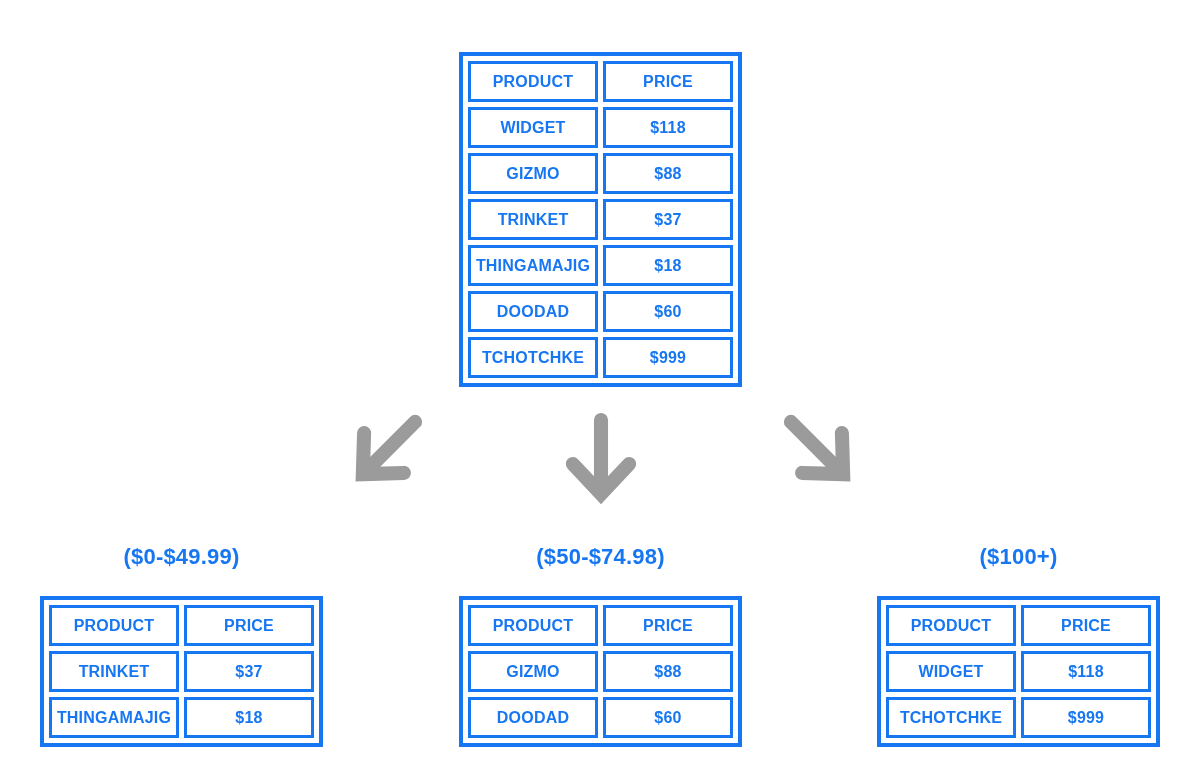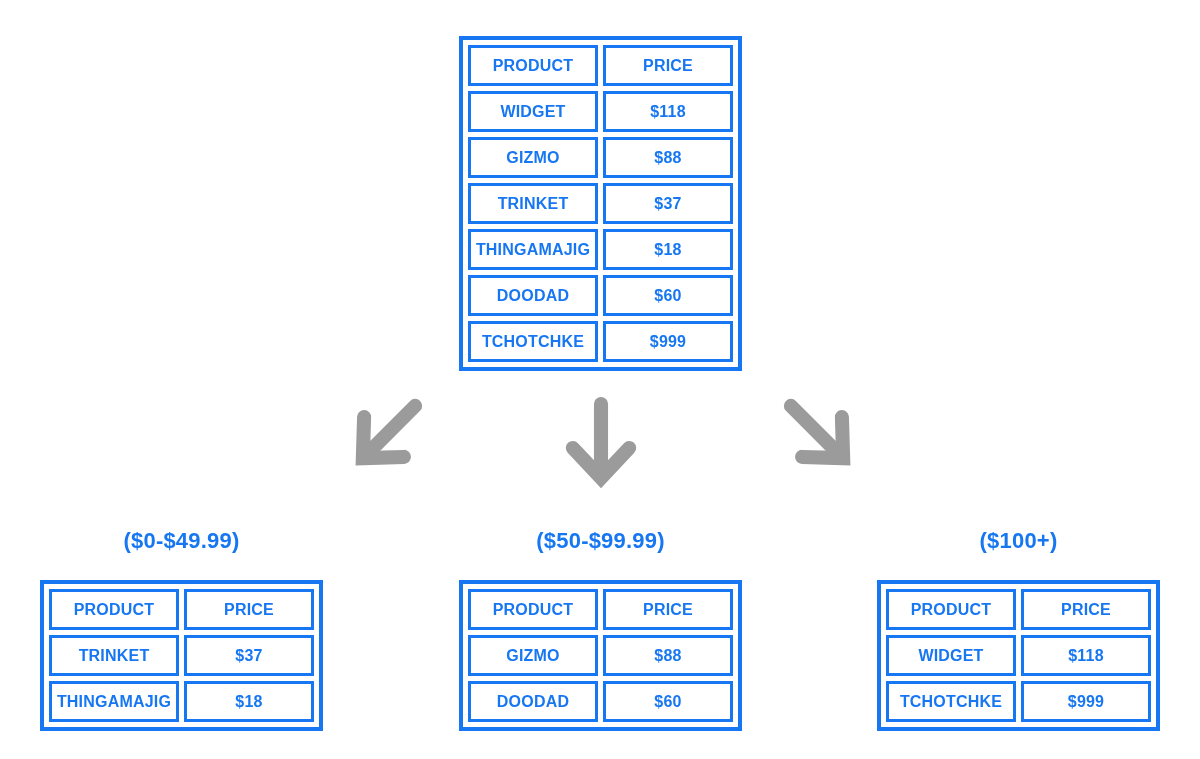--- a/index.html
+++ b/index.html
@@ -11,20 +11,21 @@
   html, body {
     width: 1200px; height: 759px;
     background: var(--bg);
     font-family: "Liberation Sans", sans-serif;
     overflow: hidden;
   }
   .canvas {
     position: relative;
     width: 1200px; height: 603px;
     background: var(--bg);
+    margin-top: 16px;
   }
   table.blue-table {
     position: absolute;
     border-collapse: separate;
     border-spacing: 5px;
     border: 4px solid var(--blue);
     background: var(--bg);
   }
   table.blue-table td {
     box-sizing: content-box;
@@ -126,21 +127,21 @@
       <td>TRINKET</td>
       <td>$37</td>
     </tr>
     <tr>
       <td>THINGAMAJIG</td>
       <td>$18</td>
     </tr>
   </tbody>
     </table>
 
-  <div class="bucket-label" style="left:459px; top:528px;">($50-$99.99)</div>
+  <div class="bucket-label" style="left:459px; top:528px;">($50-$74.98)</div>
   <table class="blue-table" style="left:459px; top:580px;">
     <tbody>
         <tr>
       <td>PRODUCT</td>
       <td>PRICE</td>
     </tr>
     <tr>
       <td>GIZMO</td>
       <td>$88</td>
     </tr>

